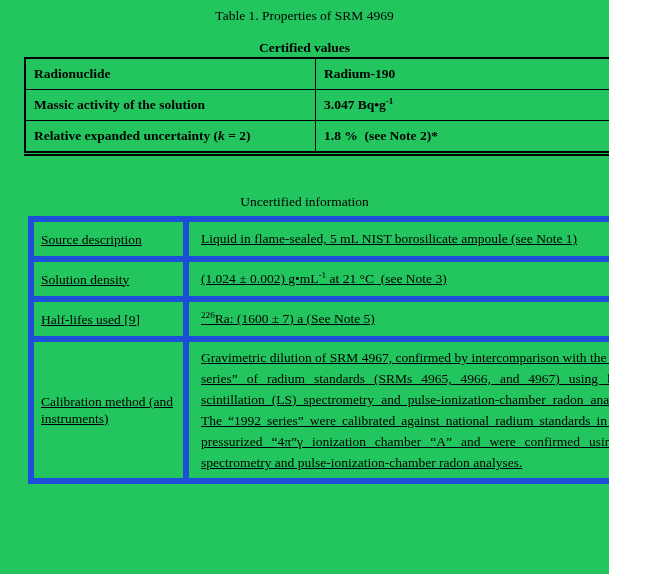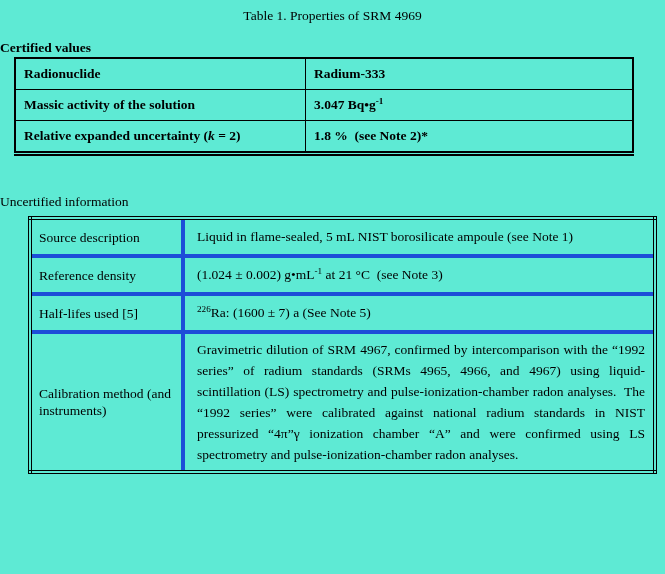--- a/index.html
+++ b/index.html
@@ -4,57 +4,57 @@
 <style>
   html, body {
     margin: 0;
     padding: 0;
     background: #ffffff;
     color: #000000;
     font-family: "Liberation Serif", "DejaVu Serif", serif;
   }
   .page {
     position: relative;
-    width: 665px;
+    width: 609px;
     height: 574px;
-    background: #5eead4;
+    background: #22c55e;
     overflow: hidden;
   }
   .doc-title {
     position: absolute;
     top: 8px;
     left: 0;
     width: 100%;
     text-align: center;
     font-size: 13.5px;
   }
   .section-heading {
     position: absolute;
     left: 0;
     width: 100%;
-    text-align: left;
+    text-align: center;
     font-size: 13.5px;
   }
   .heading-certified {
     top: 40px;
     font-weight: bold;
   }
   .heading-uncertified {
     top: 194px;
     font-weight: normal;
   }
   table {
     border-collapse: collapse;
     table-layout: fixed;
     font-size: 13.5px;
   }
   
   .t1 {
     position: absolute;
-    left: 14px;
+    left: 24px;
     top: 57px;
     width: 620px;
     font-weight: bold;
     border-top: 2.5px solid #000;
     border-left: 2.5px solid #000;
     border-right: 2.5px solid #000;
     border-bottom: 5px double #000;
   }
   .t1 td {
     border: 1px solid #000;
@@ -68,24 +68,25 @@
   .t1 .normal { font-weight: bold; }
   
   .t2 {
     position: absolute;
     left: 28px;
     top: 216px;
     width: 629px;
     border: 4px double #000;
   }
   .t2 td {
-    border: 4px solid #1d4ed8;
+    border: 6px solid #1d4ed8;
     vertical-align: middle;
     padding: 2px 10px 2px 12px;
     overflow: hidden;
+    text-decoration: underline;
   }
   .t2 td.lbl {
     width: 136px;
     padding: 2px 6px 2px 7px;
     line-height: 17px;
   }
   .t2 tr td { height: 30px; }
   .t2 tr.row-tall td { height: 38px; }
   .t2 tr.row-para td { height: auto; }
   .t2 td.para {
@@ -103,21 +104,21 @@
 <div class="page">
 
   <div class="doc-title">Table 1. Properties of SRM 4969</div>
 
   <div class="section-heading heading-certified">Certified values</div>
 
   <table class="t1">
     <tbody>
         <tr>
       <td class="lbl">Radionuclide</td>
-      <td class="val">Radium-333</td>
+      <td class="val">Radium-190</td>
     </tr>
     <tr>
       <td class="lbl">Massic activity of the solution</td>
       <td class="val">3.047 Bq•g<sup>-1</sup></td>
     </tr>
     <tr>
       <td class="lbl">Relative expanded uncertainty (<i>k</i> = 2)</td>
       <td class="val">1.8 %&nbsp; <span class="normal">(see Note 2)*</span></td>
     </tr>
   </tbody>
@@ -125,25 +126,25 @@
 
   <div class="section-heading heading-uncertified">Uncertified information</div>
 
   <table class="t2">
     <tbody>
         <tr>
       <td class="lbl">Source description</td>
       <td class="val">Liquid in flame-sealed, 5 mL NIST borosilicate ampoule (see Note 1)</td>
     </tr>
     <tr>
-      <td class="lbl">Reference density</td>
+      <td class="lbl">Solution density</td>
       <td class="val">(1.024 ± 0.002) g•mL<sup>-1</sup> at 21 °C&nbsp; (see Note 3)</td>
     </tr>
     <tr>
-      <td class="lbl">Half-lifes used [5]</td>
+      <td class="lbl">Half-lifes used [9]</td>
       <td class="val"><sup>226</sup>Ra: (1600 ± 7) a (See Note 5)</td>
     </tr>
     <tr class="row-para">
       <td class="lbl">Calibration method (and instruments)</td>
       <td class="val para">Gravimetric dilution of SRM 4967, confirmed by intercomparison with the “1992 series” of radium standards (SRMs 4965, 4966, and 4967) using liquid-scintillation (LS) spectrometry and pulse-ionization-chamber radon analyses.&nbsp; The “1992 series” were calibrated against national radium standards in NIST pressurized “4π”γ ionization chamber “A” and were confirmed using LS spectrometry and pulse-ionization-chamber radon analyses.</td>
     </tr>
   </tbody>
     </table>
 
 </div>

